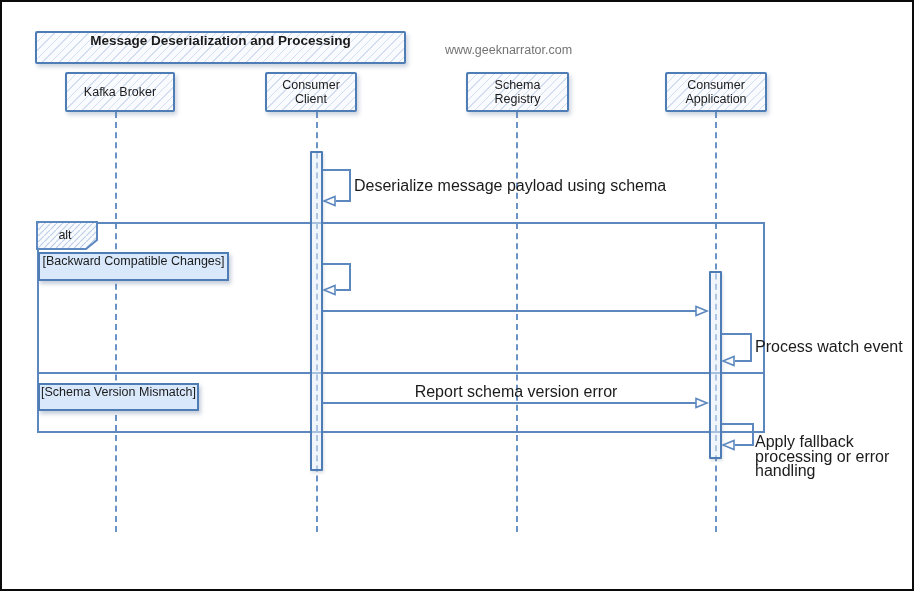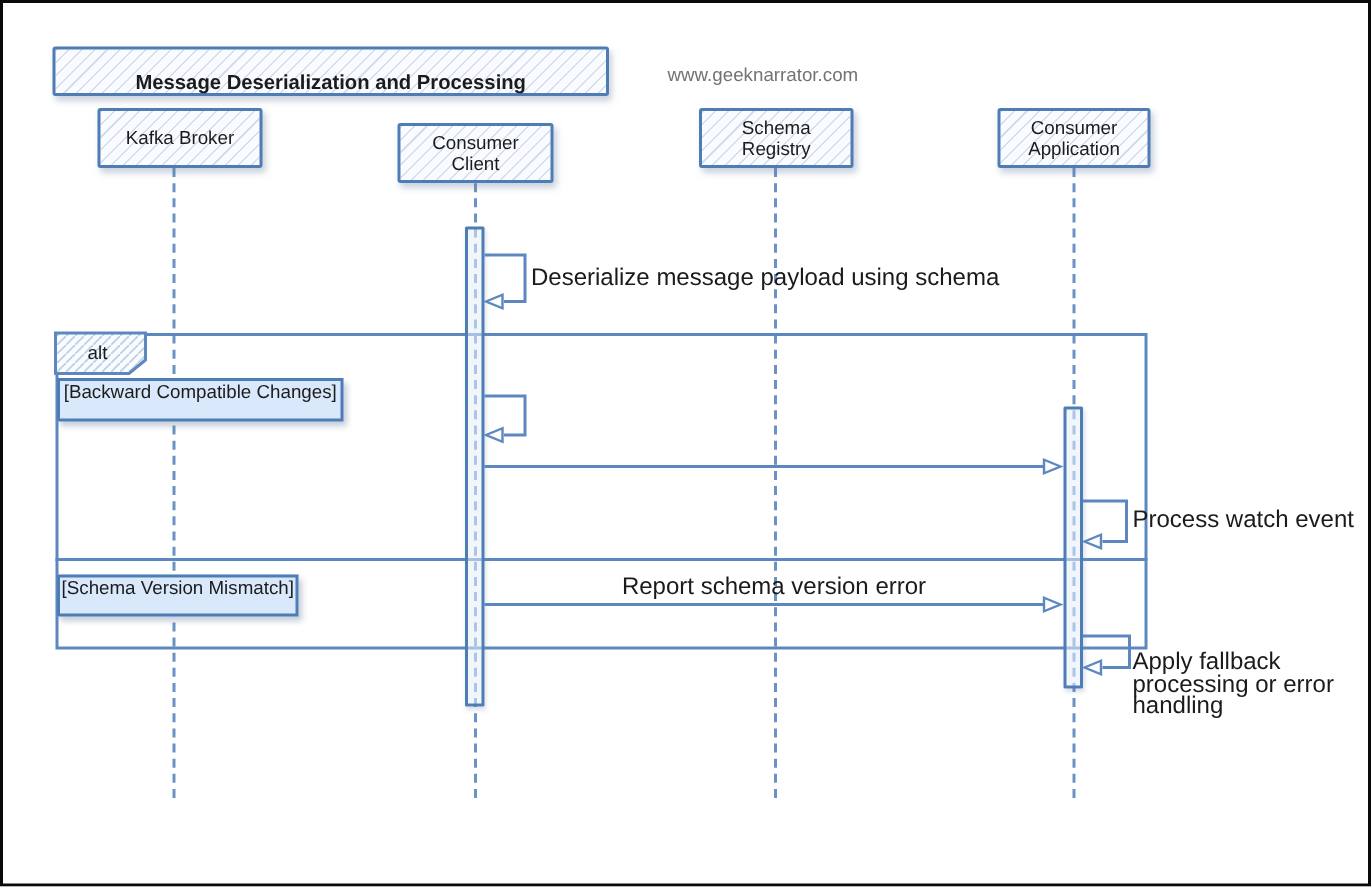--- a/index.html
+++ b/index.html
@@ -8,21 +8,21 @@
     border:2px solid #0a0a0a;box-sizing:border-box;overflow:hidden;
     color:#1b1b1b;
   }
   .hatch{
     background-color:#f9fbfe;
     background-image:repeating-linear-gradient(135deg, rgba(148,176,216,0.38) 0px, rgba(148,176,216,0.38) 1px, transparent 1px, transparent 6px);
   }
   .box-border{border:2px solid #4e7cb5;border-radius:2px;box-shadow:2px 3px 4px rgba(110,130,160,0.35);}
   .title-box{
     position:absolute;left:33px;top:29px;width:371px;height:33px;box-sizing:border-box;
-    display:flex;align-items:flex-end;justify-content:center;
+    display:flex;align-items:flex-start;justify-content:center;
     font-weight:bold;font-size:13.5px;z-index:5;
   }
   .url-label{position:absolute;left:443px;top:41px;font-size:12.5px;color:#737373;z-index:5;}
   .participant{
     position:absolute;top:70px;height:40px;box-sizing:border-box;
     display:flex;align-items:center;justify-content:center;text-align:center;
     font-size:12.5px;line-height:14.5px;z-index:5;padding:0 4px;
   }
   .lifeline{position:absolute;top:110px;height:420px;width:0;border-left:2px dashed #6a92c5;z-index:1;}
   .alt-frame{position:absolute;left:35px;top:220px;width:728px;height:211px;box-sizing:border-box;border:2px solid #5d88bf;z-index:2;}
@@ -58,21 +58,21 @@
   <div class="url-label">www.geeknarrator.com</div>
 
   <div class="lifeline" style="left:113px;"></div>
   <div class="lifeline" style="left:314px;"></div>
   <div class="lifeline" style="left:514px;"></div>
   <div class="lifeline" style="left:713px;"></div>
 
   <div class="participant hatch box-border" style="left:63px;width:110px;">
     <span>Kafka Broker</span>
   </div>
-  <div class="participant hatch box-border" style="left:263px;width:104px;margin-top:10px;">
+  <div class="participant hatch box-border" style="left:263px;width:92px;">
     <span>Consumer Client</span>
   </div>
   <div class="participant hatch box-border" style="left:464px;width:103px;">
     <span>Schema Registry</span>
   </div>
   <div class="participant hatch box-border" style="left:663px;width:102px;">
     <span>Consumer Application</span>
   </div>
 
   <div class="alt-frame"></div>

